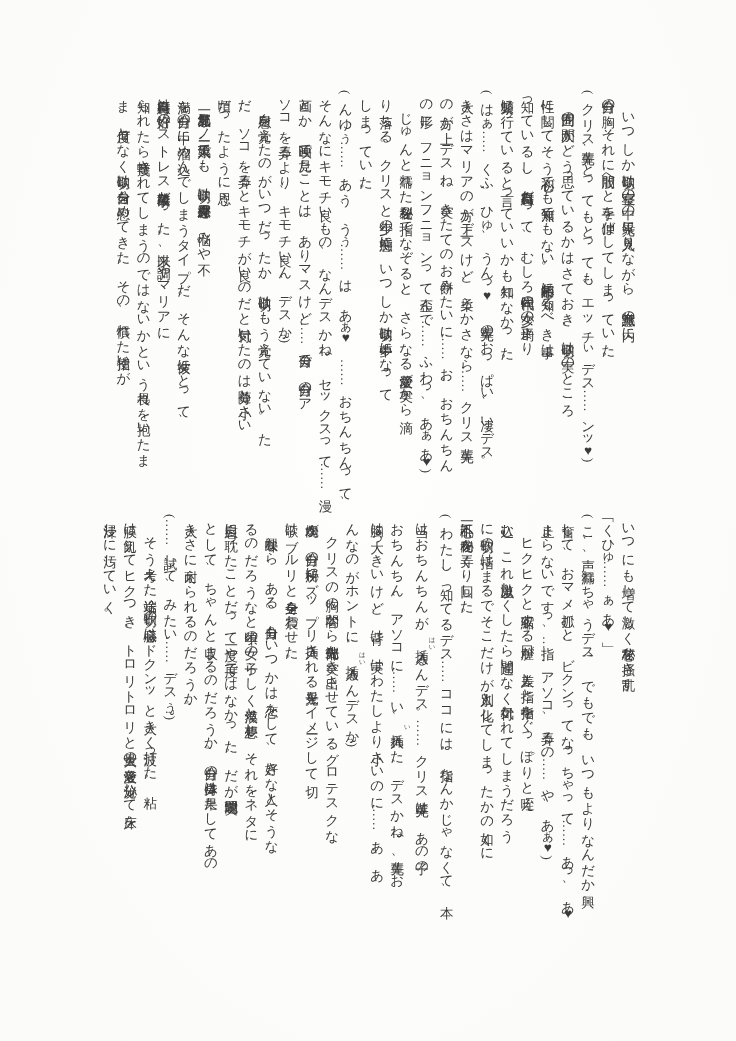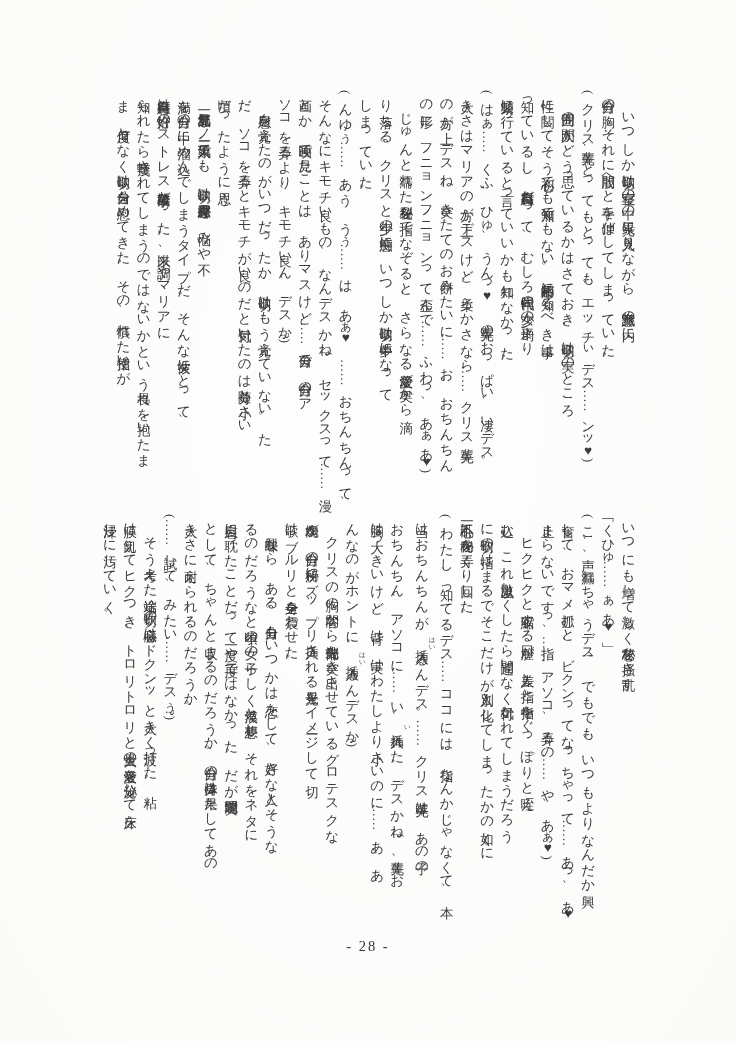--- a/index.html
+++ b/index.html
@@ -107,14 +107,13 @@
       <div class="tline">　興味なら、ある。自分もいつかは恋をして、好きな人とそうな</div>
       <div class="tline">るのだろうなと年頃の女の子らしく漠然と夢想し、それをネタに</div>
       <div class="tline">自慰に耽ったことだって一度や二度ではなかった。だが現実問題</div>
       <div class="tline">として、ちゃんと収まるのだろうか。自分の身体は果たしてあの</div>
       <div class="tline">大きさに耐えられるのだろうか。</div>
       <div class="tline">(……試して、みたい……デスぅ?)</div>
       <div class="tline">　そう考えた途端、切歌の心臓はドクンッと大きく波打った。粘</div>
       <div class="tline">膜は飢えてヒクつき、トロリトロリと大量の愛液を分泌して床を</div>
       <div class="tline">汁浸しに汚していく。</div>
     </div>
-  <div class="page-number">- 28 -</div>
 </div>
 
 </body></html>

